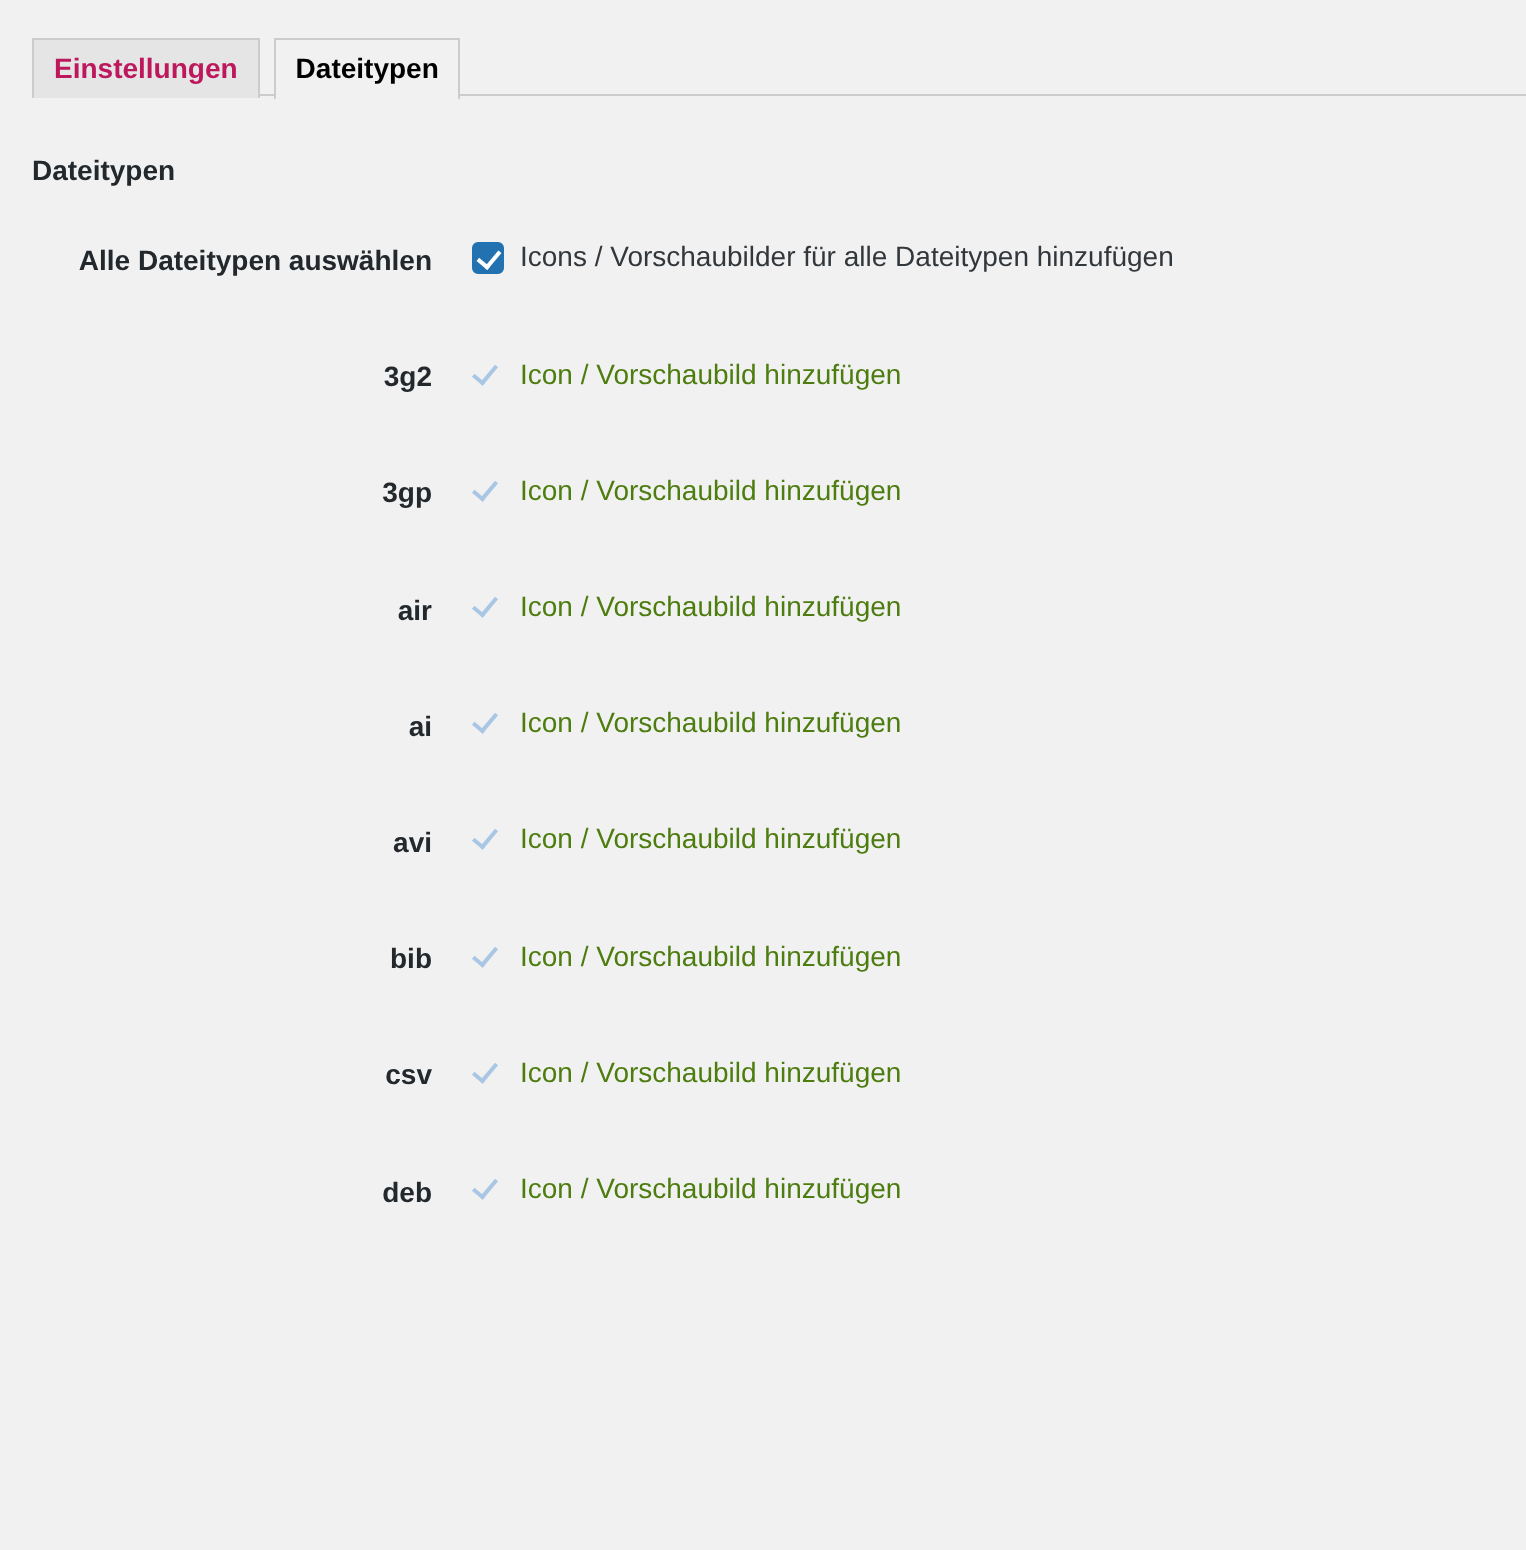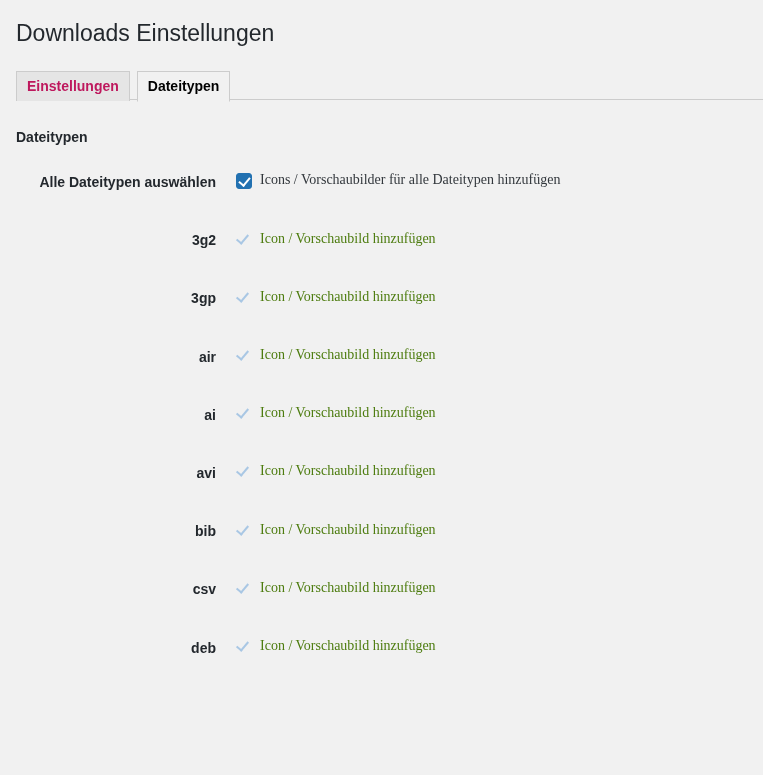--- a/index.html
+++ b/index.html
@@ -100,21 +100,20 @@
   .row-disabled th {
     color: #a7aaad;
   }
   .row-disabled td label {
     color: #4d7c0f;
   }
   label.cb-label {
     display: inline-flex;
     align-items: center;
     cursor: pointer;
-    font-family: Liberation Serif, serif;
   }
   .row-disabled label.cb-label {
     cursor: default;
   }
   .cbox {
     width: 16px;
     height: 16px;
     min-width: 16px;
     border: 1px solid #7e8993;
     background: #fff;
@@ -160,21 +159,20 @@
   .cb-text {
     font-size: 14px;
     line-height: 1.3;
   }
 </style>
 </head>
 <body>
 
 <div class="wrap">
 
-  <h1 class="page-title">Downloads Einstellungen</h1>
 
   <nav class="nav-tab-wrapper">
     <a href="#" class="nav-tab">Einstellungen</a>
     <a href="#" class="nav-tab nav-tab-active">Dateitypen</a>
   </nav>
 
   <h2 class="section-heading">Dateitypen</h2>
 
   <table class="form-table">
     <tbody>

